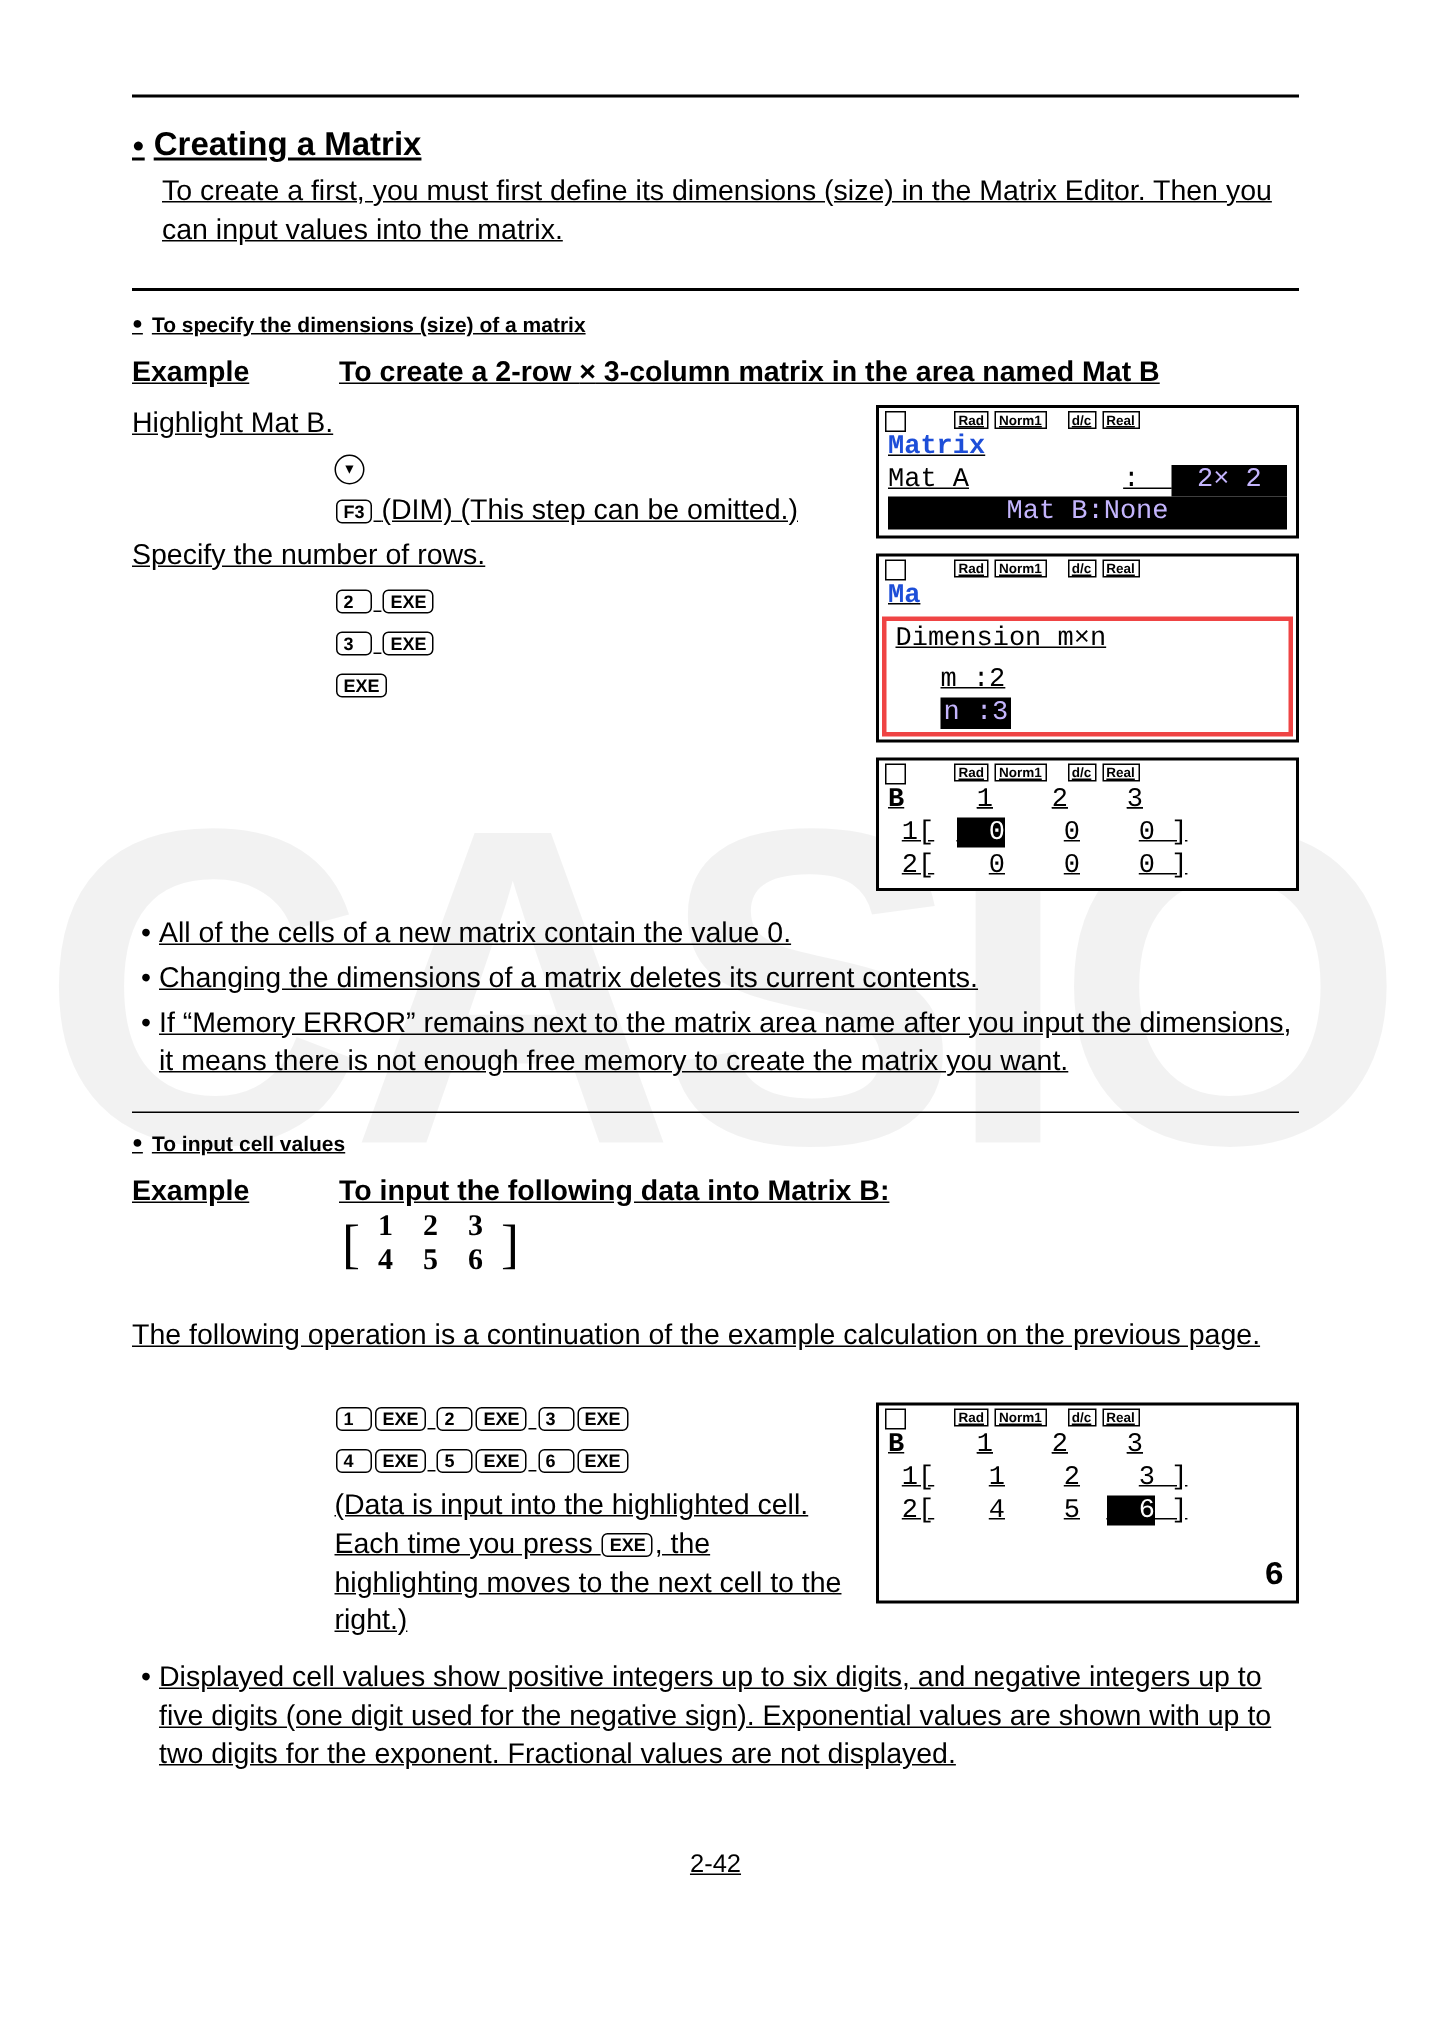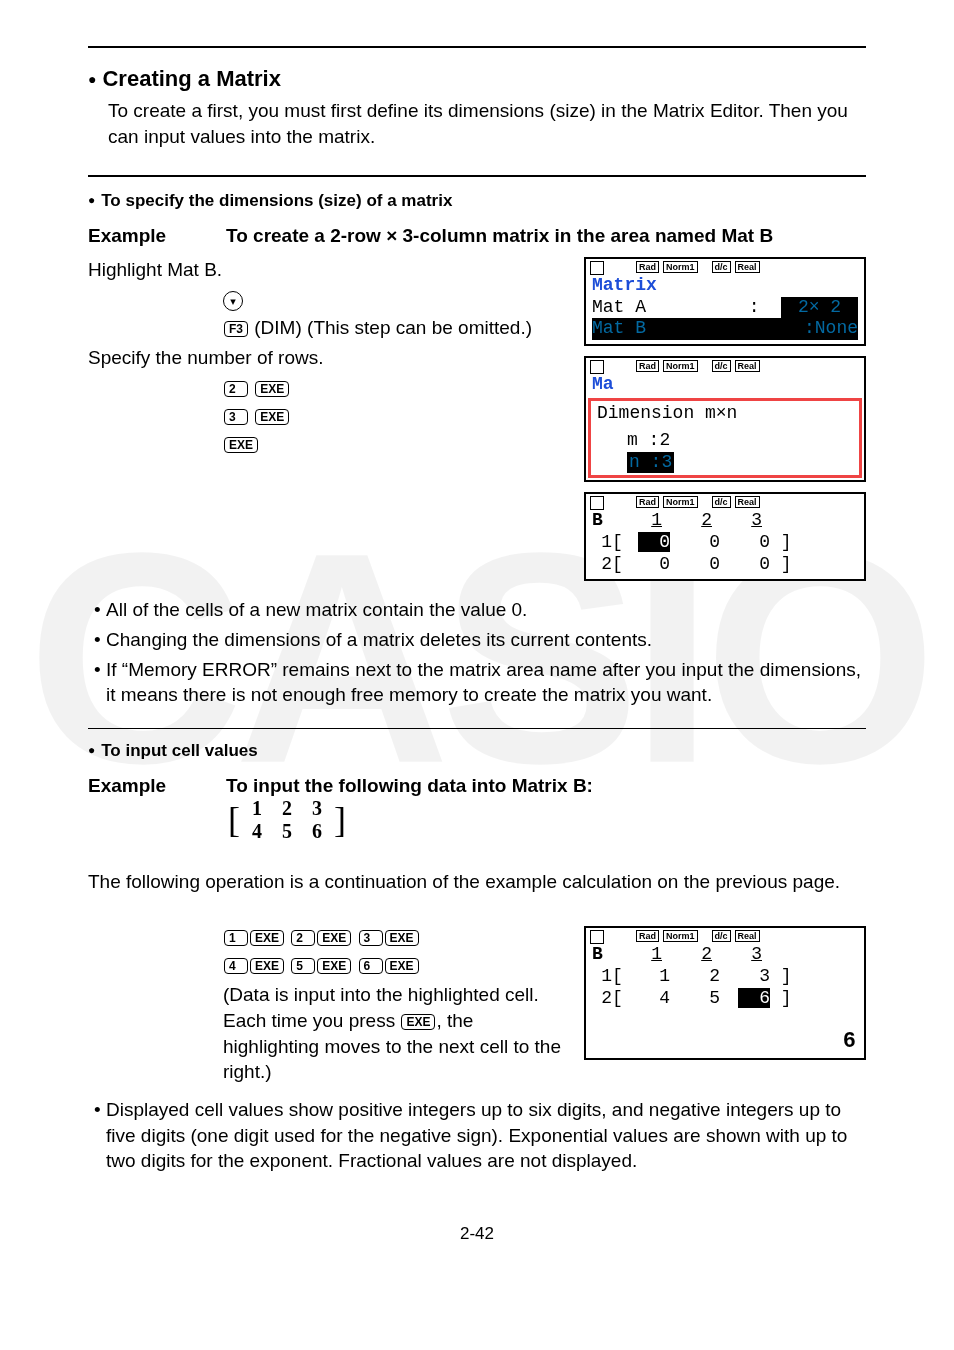--- a/index.html
+++ b/index.html
@@ -19,22 +19,23 @@
     transform: translate(-50%, -55%);
     font-size: 300px;
     font-weight: bold;
     color: rgba(0,0,0,0.05);
     letter-spacing: -10px;
     pointer-events: none;
     z-index: 0;
   }
   .page {
     position: relative;
-    padding: 36px 88px 0 88px;
+    padding: 53px 88px 0 88px;
     z-index: 1;
+    text-decoration: underline;
   }
   .top-rule {
     border-top: 2px solid #000;
     margin: 10px 0 18px 0;
   }
   h2.section {
     font-size: 22px;
     font-weight: bold;
     margin: 0 0 6px 0;
   }
@@ -42,21 +43,21 @@
     content: "\25CF";
     font-size: 14px;
     margin-right: 6px;
     position: relative;
     top: -2px;
   }
   p { margin: 0 0 6px 0; line-height: 1.35; }
   .sep { border-top: 2px solid #000; margin: 26px 0 14px 0; }
   .sep-thin { border-top: 1px solid #000; margin: 20px 0 12px 0; }
   h3.sub {
-    font-size: 17px;
+    font-size: 14px;
     font-weight: bold;
     margin: 12px 0 14px 0;
   }
   h3.sub::before {
     content: "\25CF";
     font-size: 12px;
     margin-right: 6px;
     position: relative;
     top: -2px;
   }
@@ -108,21 +109,21 @@
     position: relative;
   }
   .calc .statusbar {
     display:flex; gap:4px; align-items:flex-start;
     padding: 2px 4px 0 4px;
     font-size:10px;
   }
   .sb-box { border:1px solid #000; padding:0 2px; font-family:Arial; font-weight:bold; font-size:9px; }
   .sb-icon { width:12px;height:12px;border:1px solid #000; }
   .calc-body { padding: 0 6px 4px 6px; line-height:1.2; }
-  .hl { background:#000; color:#0369a1; display:inline-block; }
+  .hl { background:#000; color:#c4b5fd; display:inline-block; }
   .pink { color:#1d4ed8; font-weight:bold; }
   .blue-frame { border:3px solid #ef4444; padding:2px 6px; margin:2px; background:#fff;}
   .matcell { display:inline-block; width:50px; text-align:right; }
   .matcell-hl { background:#000;color:#fff; }
   .footer-big { position:absolute; bottom:4px; right:8px; font-size:22px; font-weight:bold; font-family:"Courier New",monospace;}
   .calc.tall { height:130px; }
 
   .matrix-brackets {
     font-family: "Times New Roman", serif;
     font-weight: bold;
@@ -193,21 +194,21 @@
           <span style="flex:0 0 6px"></span>
           <span class="sb-box">d/c</span>
             <span class="sb-box">Real</span>
         </div>
         <div class="calc-body">
           <div class="pink">Matrix</div>
           <div style="display:flex;justify-content:space-between">
             <span>Mat A</span>
             <span>:&nbsp;&nbsp;<span class="hl" style="padding:0 6px">&nbsp;<span>2×  2</span>&nbsp;</span></span>
           </div>
-          <div class="hl" style="display:flex;justify-content:space-between;width:100%">
+          <div class="hl" style="display:flex;justify-content:center;width:100%">
             <span>Mat B</span>
             <span>:None</span>
           </div>
         </div>
       </div>
 
       <div class="calc">
         <div class="statusbar">
           <span class="sb-icon"></span>
           <span style="flex:0 0 24px"></span>

